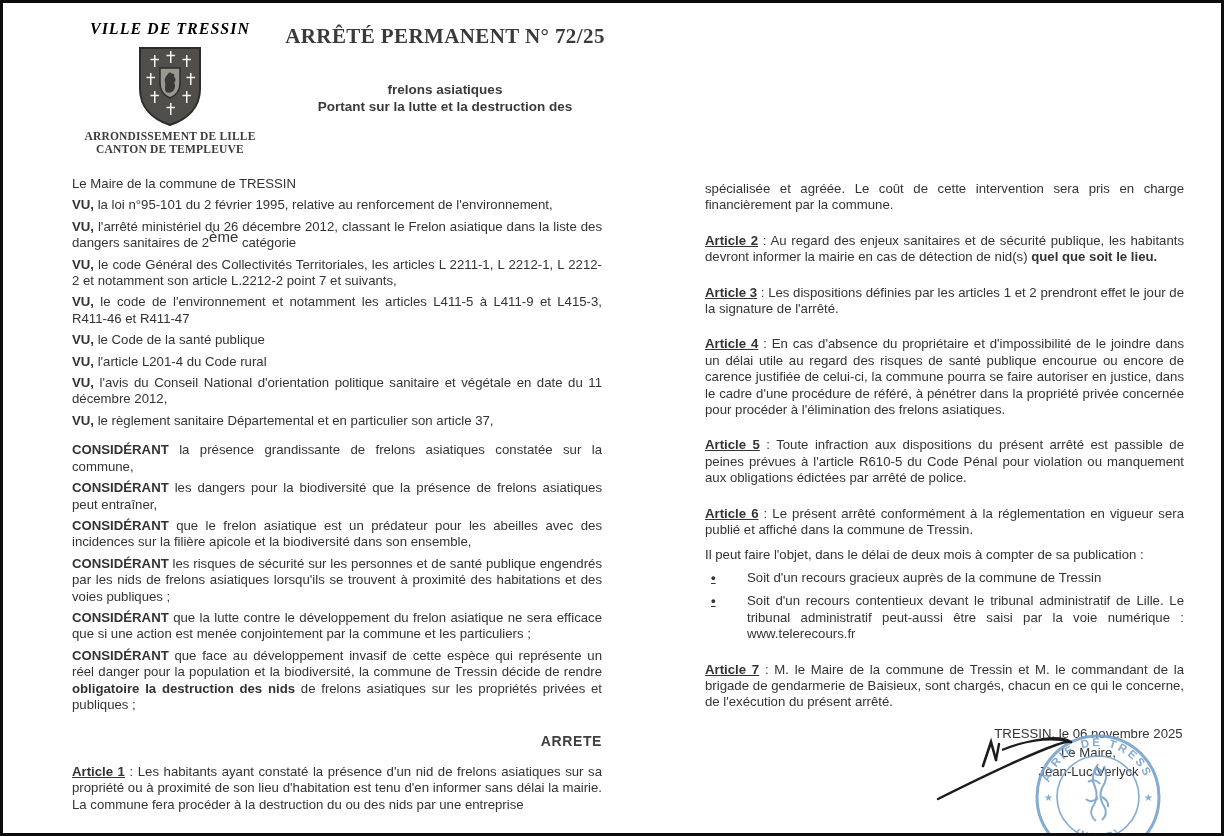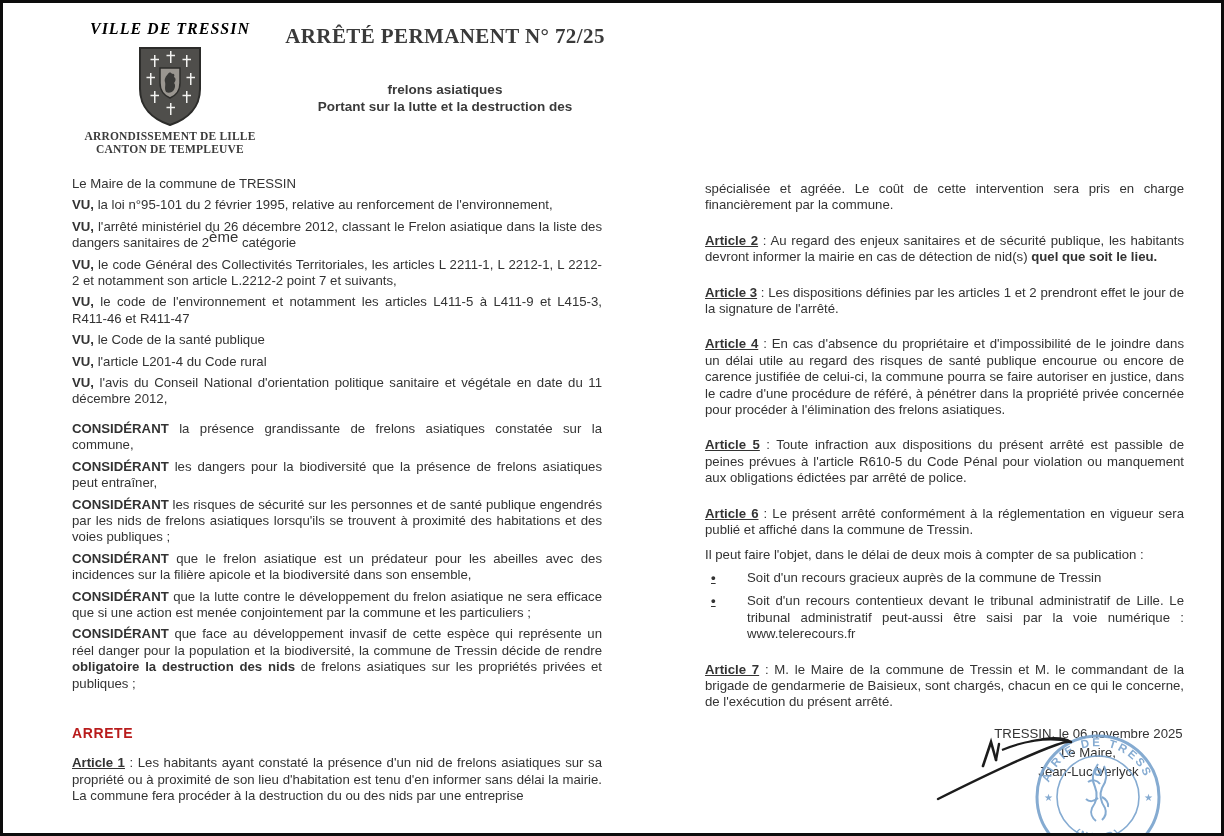--- a/index.html
+++ b/index.html
@@ -26,22 +26,22 @@
   
   .col{position:absolute;font-size:13.2px;line-height:16.4px;text-align:justify;color:#333;}
   #left-col{left:72px;top:176px;width:530px;}
   #right-col{left:705px;top:181px;width:479px;}
   .col p{margin:0 0 5px 0;}
   .lead{font-weight:bold;}
   .article-label{font-weight:bold;text-decoration:underline;}
   sup{font-size:15px;line-height:0;}
   strong{font-weight:bold;}
   #considerant-list{margin-top:13px;}
-  .arrete-heading{text-align:left;font-weight:bold;font-size:14px;letter-spacing:0.6px;
-    margin:33px 0 14px 0;color:#b91c1c;}
+  .arrete-heading{text-align:right;font-weight:bold;font-size:14px;letter-spacing:0.6px;
+    margin:20px 0 14px 0;color:#404040;}
   .article-para{margin-top:19px !important;}
   .pub-intro{margin-top:8px !important;}
   .bullet-row{display:flex;margin:7px 0 0 0;}
   .bullet-marker{flex:0 0 36px;padding-left:6px;text-decoration:underline;font-weight:bold;}
   .bullet-text{flex:1;text-align:justify;}
   .signature-block{margin-top:13px;margin-left:288px;line-height:19px;text-align:left;}
   .signature-block div{white-space:nowrap;text-align:center;}
 
   .sig-overlay{position:absolute;left:900px;top:690px;z-index:10;}
 </style>
@@ -87,26 +87,27 @@
 <div class="col" id="left-col">
   <p>Le Maire de la commune de TRESSIN</p>
   <div id="vu-list">
       <p><span class="lead">VU,</span><span> la loi n°95-101 du 2 février 1995, relative au renforcement de l'environnement,</span></p>
       <p><span class="lead">VU,</span><span> l'arrêté ministériel du 26 décembre 2012, classant le Frelon asiatique dans la liste des dangers sanitaires de 2</span><sup>ème</sup><span> catégorie</span></p>
       <p><span class="lead">VU,</span><span> le code Général des Collectivités Territoriales, les articles L 2211-1, L 2212-1, L 2212-2 et notamment son article L.2212-2 point 7 et suivants,</span></p>
       <p><span class="lead">VU,</span><span> le code de l'environnement et notamment les articles L411-5 à L411-9 et L415-3, R411-46 et R411-47</span></p>
       <p><span class="lead">VU,</span><span> le Code de la santé publique</span></p>
       <p><span class="lead">VU,</span><span> l'article L201-4 du Code rural</span></p>
       <p><span class="lead">VU,</span><span> l'avis du Conseil National d'orientation politique sanitaire et végétale en date du 11 décembre 2012,</span></p>
+      <p><span class="lead">VU,</span><span> le règlement sanitaire Départemental et en particulier son article 37,</span></p>
     </div>
   <div id="considerant-list">
       <p><span class="lead">CONSIDÉRANT</span><span> la présence grandissante de frelons asiatiques constatée sur la commune,</span></p>
       <p><span class="lead">CONSIDÉRANT</span><span> les dangers pour la biodiversité que la présence de frelons asiatiques peut entraîner,</span></p>
+      <p><span class="lead">CONSIDÉRANT</span><span> que le frelon asiatique est un prédateur pour les abeilles avec des incidences sur la filière apicole et la biodiversité dans son ensemble,</span></p>
       <p><span class="lead">CONSIDÉRANT</span><span> les risques de sécurité sur les personnes et de santé publique engendrés par les nids de frelons asiatiques lorsqu'ils se trouvent à proximité des habitations et des voies publiques ;</span></p>
-      <p><span class="lead">CONSIDÉRANT</span><span> que le frelon asiatique est un prédateur pour les abeilles avec des incidences sur la filière apicole et la biodiversité dans son ensemble,</span></p>
       <p><span class="lead">CONSIDÉRANT</span><span> que la lutte contre le développement du frelon asiatique ne sera efficace que si une action est menée conjointement par la commune et les particuliers ;</span></p>
       <p><span class="lead">CONSIDÉRANT</span><span> que face au développement invasif de cette espèce qui représente un réel danger pour la population et la biodiversité, la commune de Tressin décide de rendre </span><strong>obligatoire la destruction des nids</strong><span> de frelons asiatiques sur les propriétés privées et publiques ;</span></p>
     </div>
   <div class="arrete-heading">ARRETE</div>
   <div id="article1-slot">
       <p><span class="article-label">Article 1</span><span> : Les habitants ayant constaté la présence d'un nid de frelons asiatiques sur sa propriété ou à proximité de son lieu d'habitation est tenu d'en informer sans délai la mairie. La commune fera procéder à la destruction du ou des nids par une entreprise</span></p>
     </div>
 </div>
 
 <div class="col" id="right-col">

